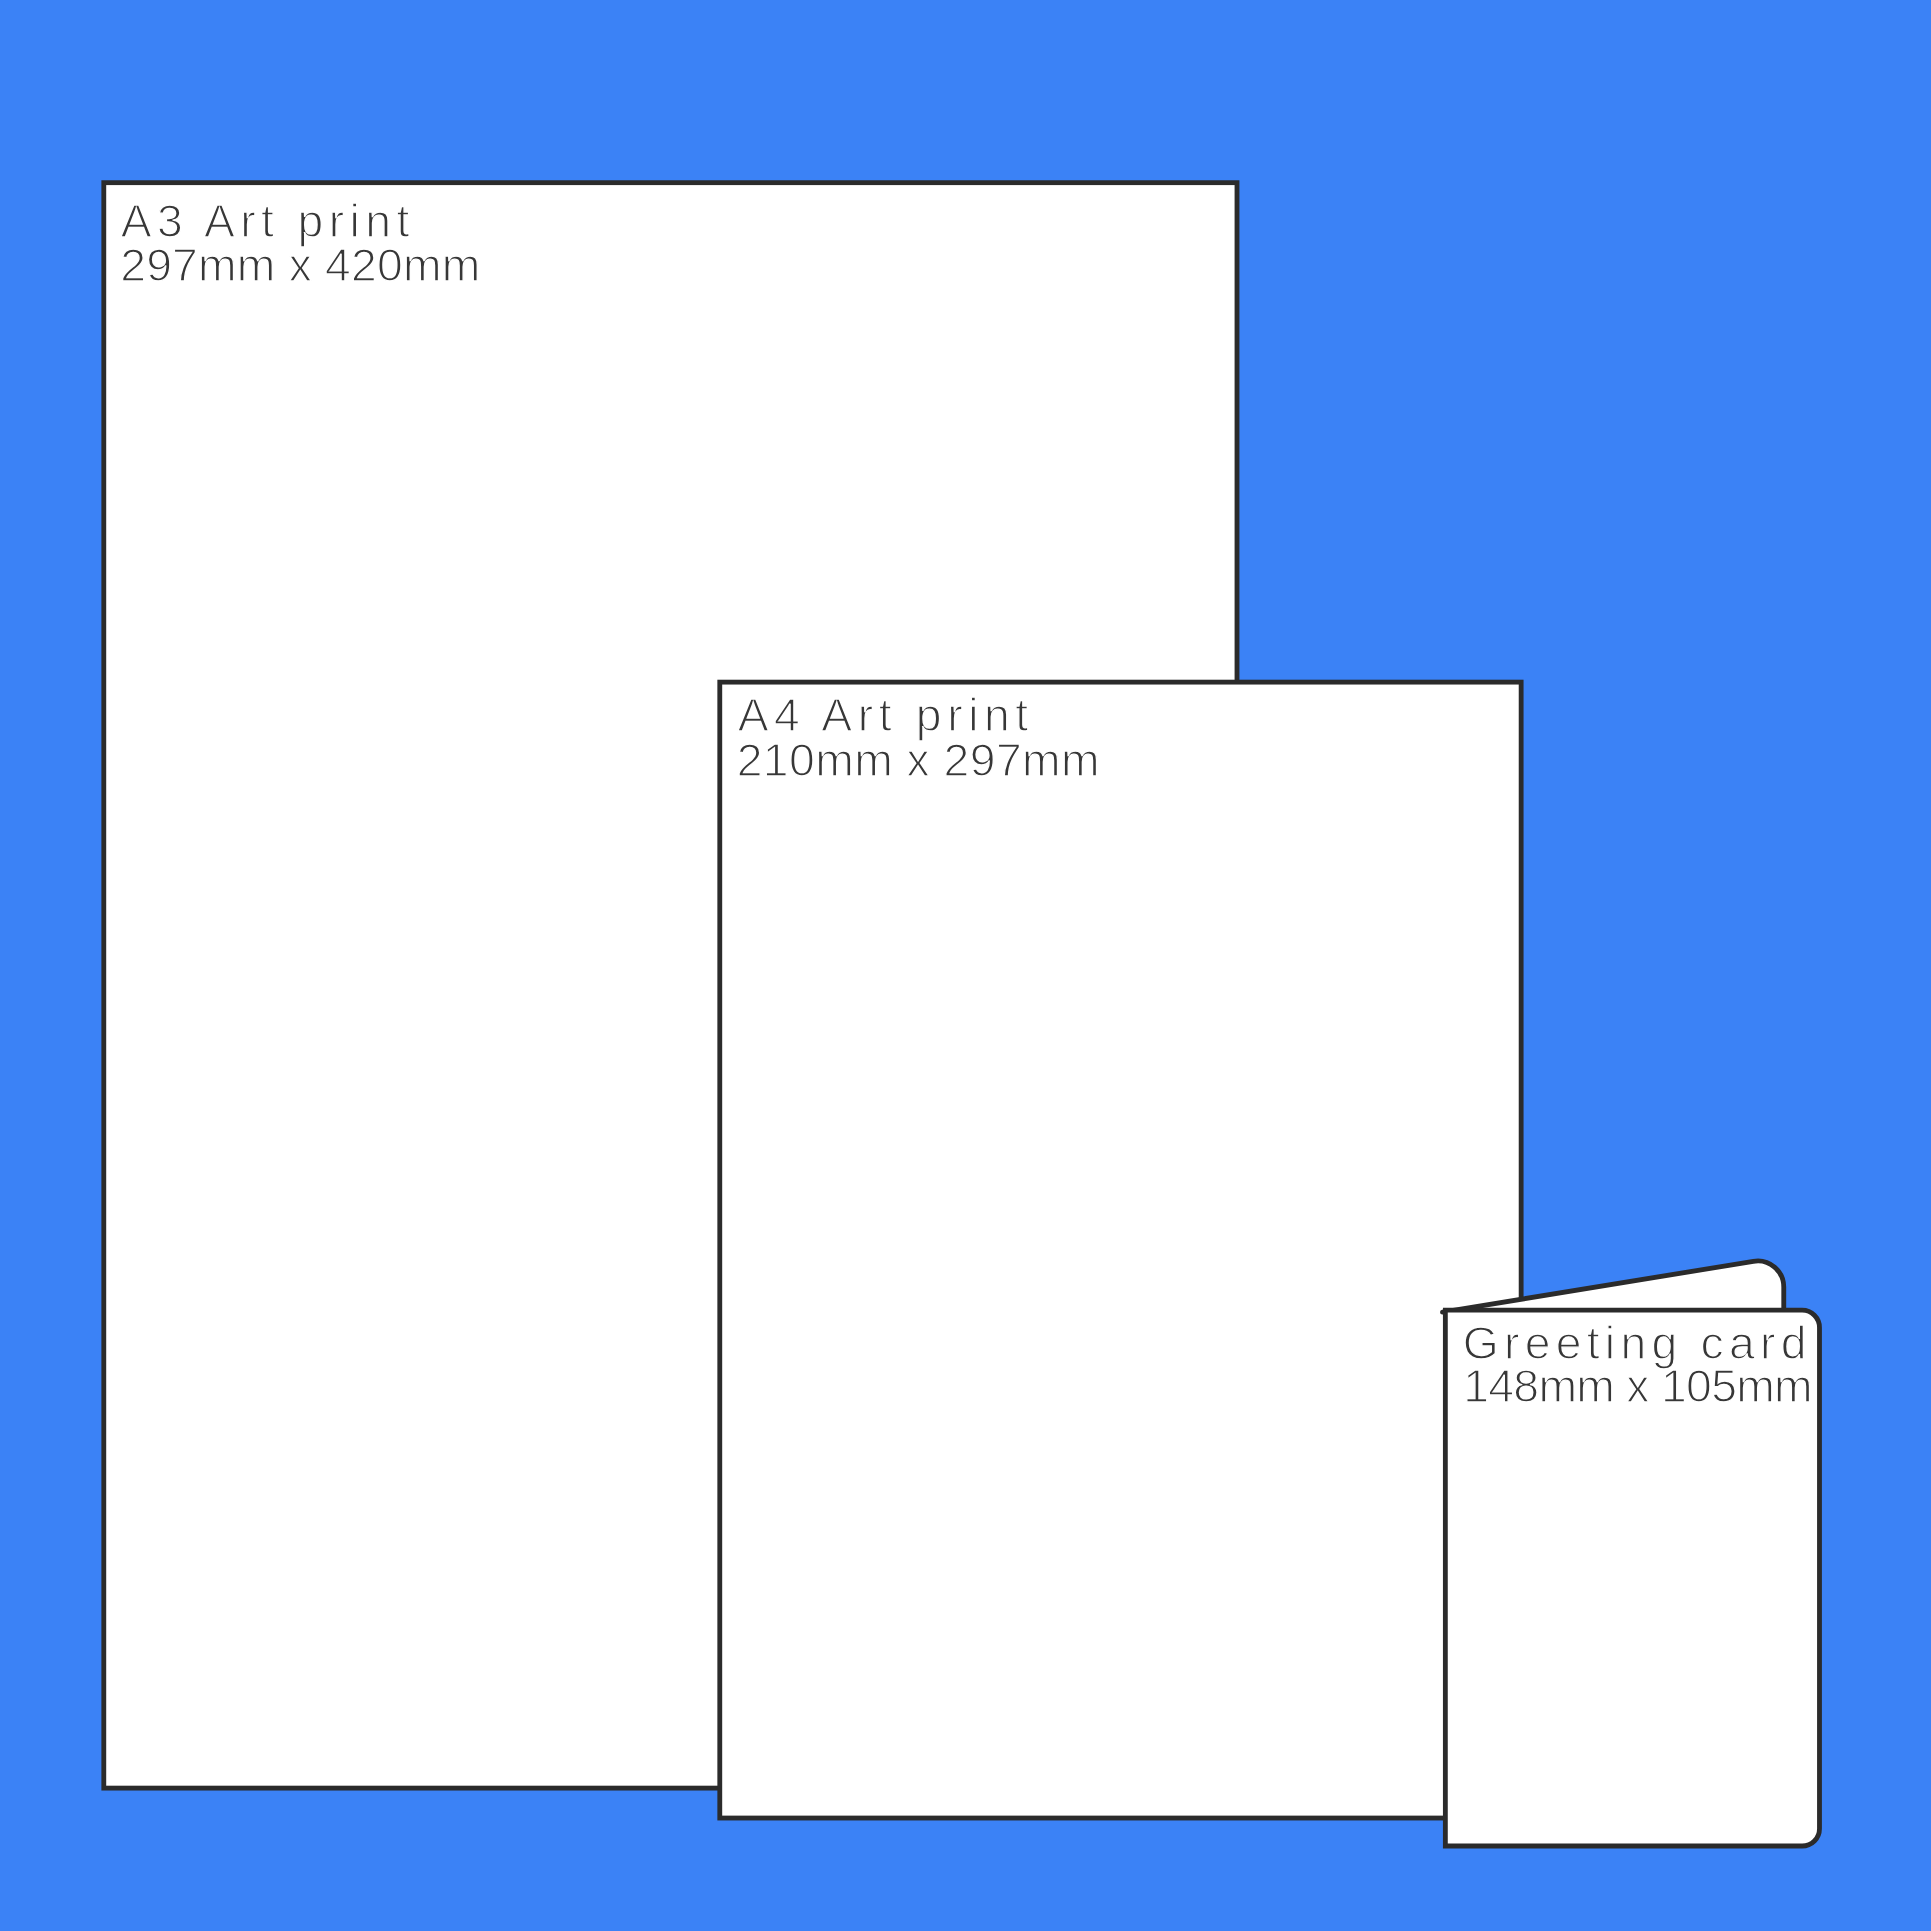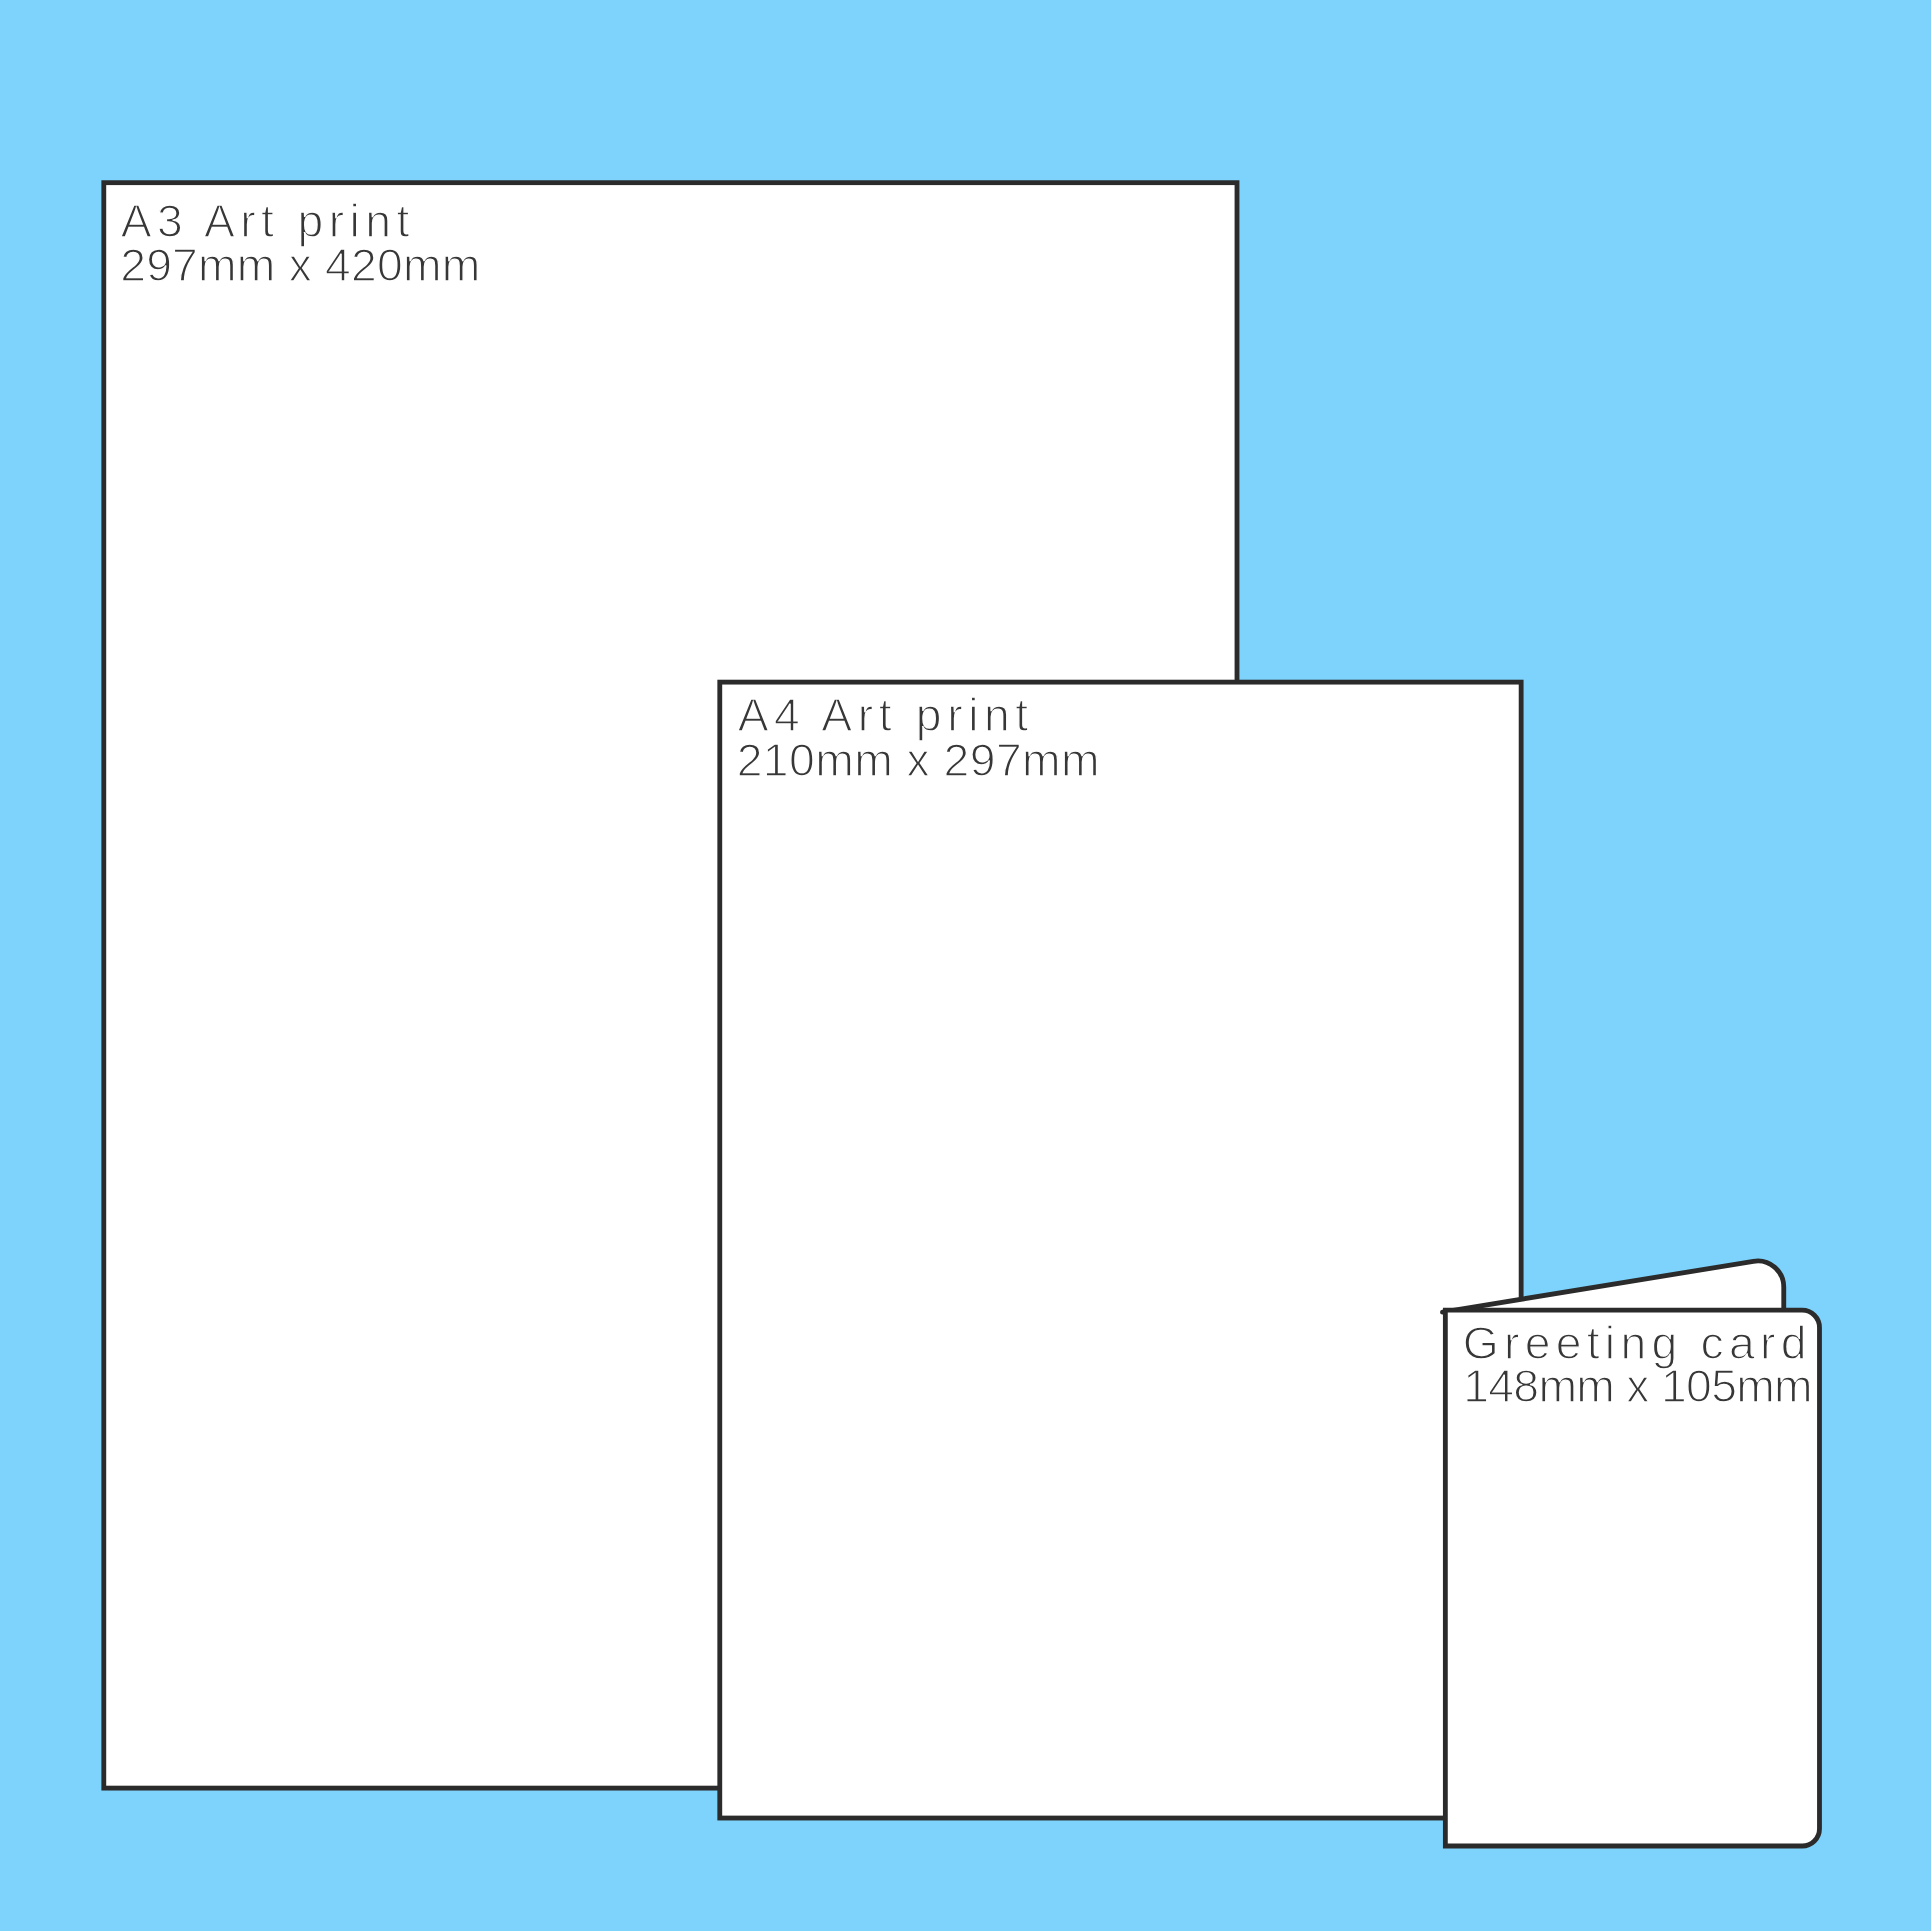--- a/index.html
+++ b/index.html
@@ -1,16 +1,16 @@
 <!DOCTYPE html>
 <html><head>
 <meta charset="utf-8">
 <style>
   html,body{margin:0;padding:0;background:#ffffff;overflow:hidden;}
-  #page{position:relative;width:1931px;height:1931px;background:#7dd3fc;overflow:hidden;}
+  #page{position:relative;width:1931px;height:1931px;background:#3b82f6;overflow:hidden;}
   svg{position:absolute;left:0;top:0;}
   text{font-family:"Liberation Sans", sans-serif;fill:#373737;font-size:48px;stroke:#ffffff;stroke-width:1.4px;}
 </style>
 </head>
 <body>
 <div id="page">
 <svg width="1931" height="1931" viewBox="0 0 2000 2000">
 
   <rect x="107.5" y="189.2" width="1173.7" height="1662.8" fill="#ffffff" stroke="#2b2b2b" stroke-width="5"></rect>
 

